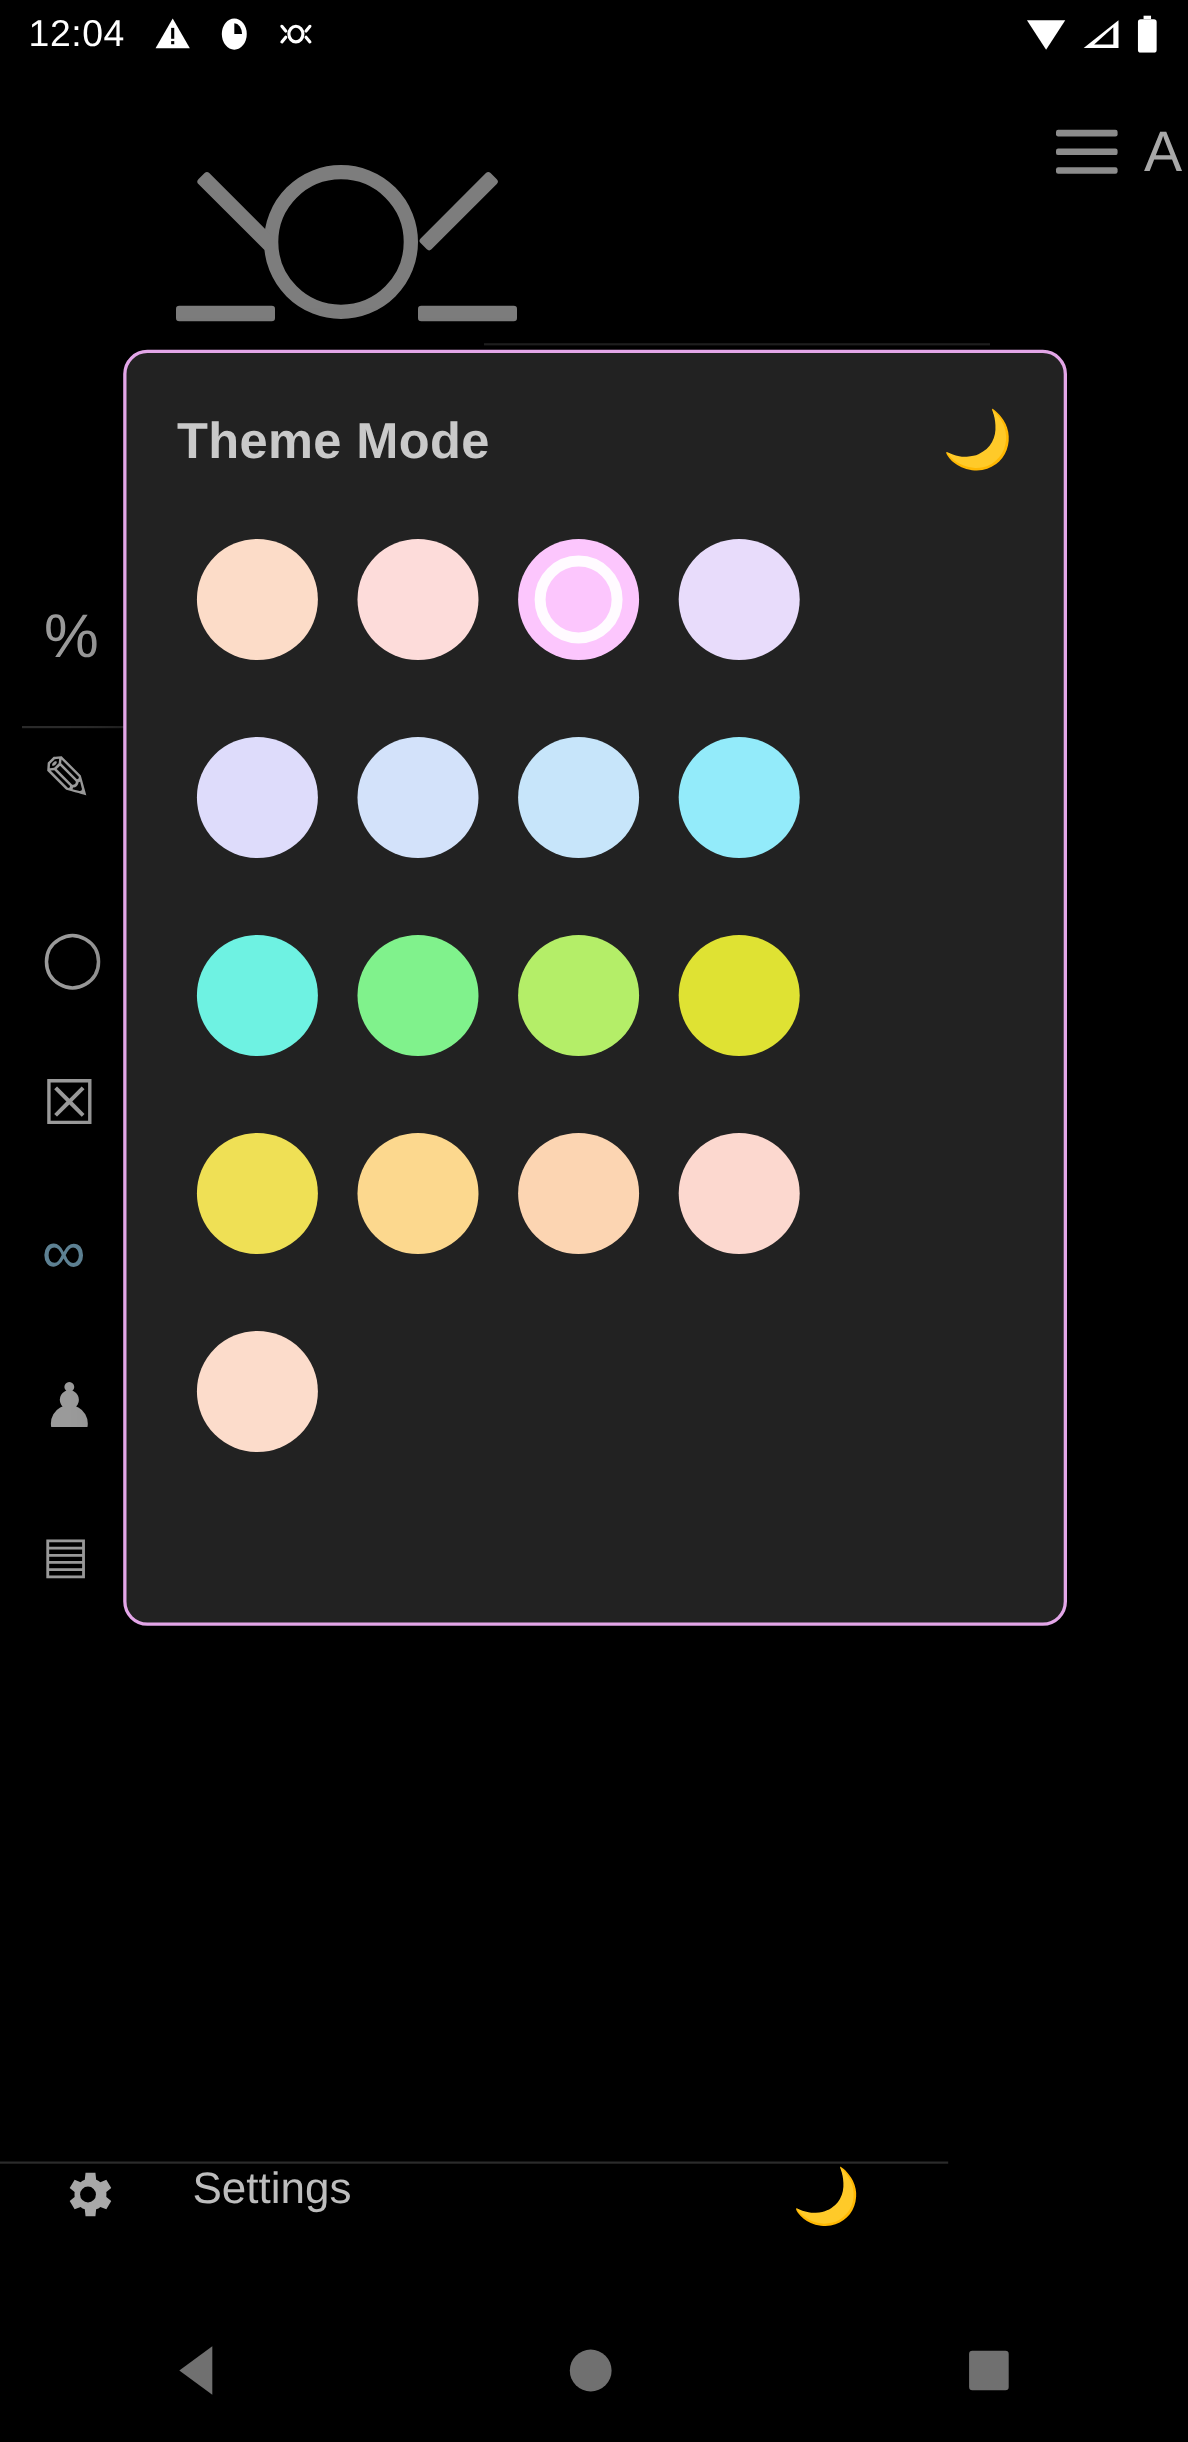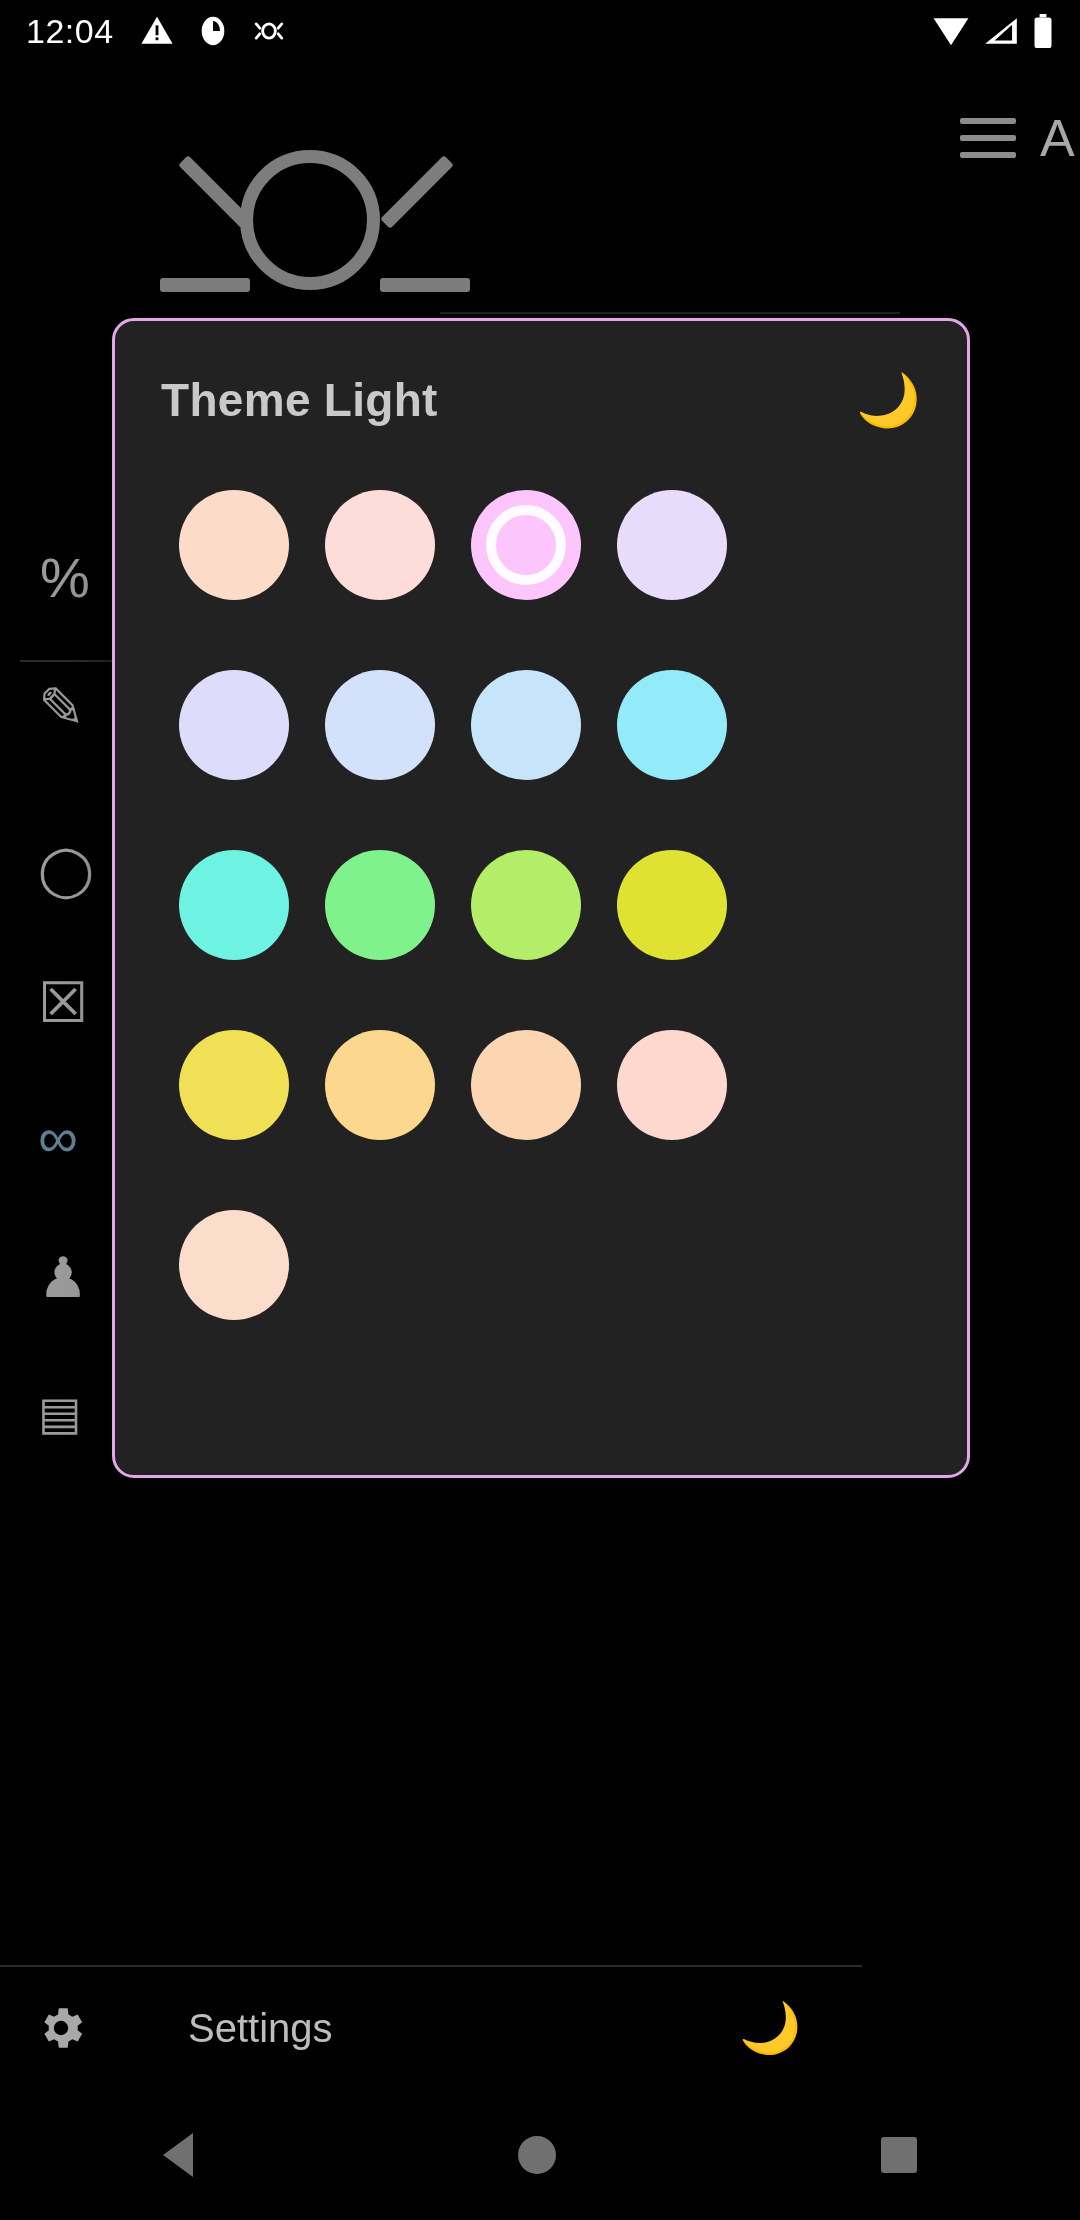--- a/index.html
+++ b/index.html
@@ -89,21 +89,21 @@
     content:""; position:absolute; left:50%; top:50%;
     width:80px; height:80px; margin:-40px 0 0 -40px;
     border-radius:50%; border:10px solid rgba(255,255,255,.92);
     box-sizing:border-box;
   }
 
   
   .bottom-sep { position:absolute; left:0; top:1965px; width:862px; height:2px; background:#2b2b2b; }
   .bottombar {
     position:absolute; left:0; top:1968px; width:860px; height:120px;
-    display:flex; align-items:center; padding:0 34px;gap:32px;
+    display:flex; align-items:flex-start; padding:0 53px;
   }
   .gear { width:54px; height:54px; position:relative; }
   .bb-label { margin-left:68px; font-size:40px; color:#bdbdbd; }
   .bb-spacer { flex:1; }
   .bb-moon { font-size:50px; margin-right:24px; }
 
   
   .navbar {
     position:absolute; left:0; bottom:0; width:1080px; height:130px;
     display:flex; align-items:center; justify-content:space-around;
@@ -230,21 +230,21 @@
       <div class="bg-circle"></div>
     </div>
     <div class="bg-hr" style="top:1386px;"></div>
 
     <div class="bg-vline" style="top:1290px; height:180px;"></div>
   </div>
 
   <div class="dialog">
 
     <div class="dlg-header">
-      <div class="dlg-title">Theme Light</div>
+      <div class="dlg-title">Theme Mode</div>
       <div class="dlg-moon">🌙</div>
     </div>
 
     <div class="swatch-grid" id="light-grid">
         <div class="swatch-cell">
           <div class="swatch" style="background: rgb(252, 220, 200);"></div>
         </div>
         <div class="swatch-cell">
           <div class="swatch" style="background: rgb(253, 220, 218);"></div>
         </div>

